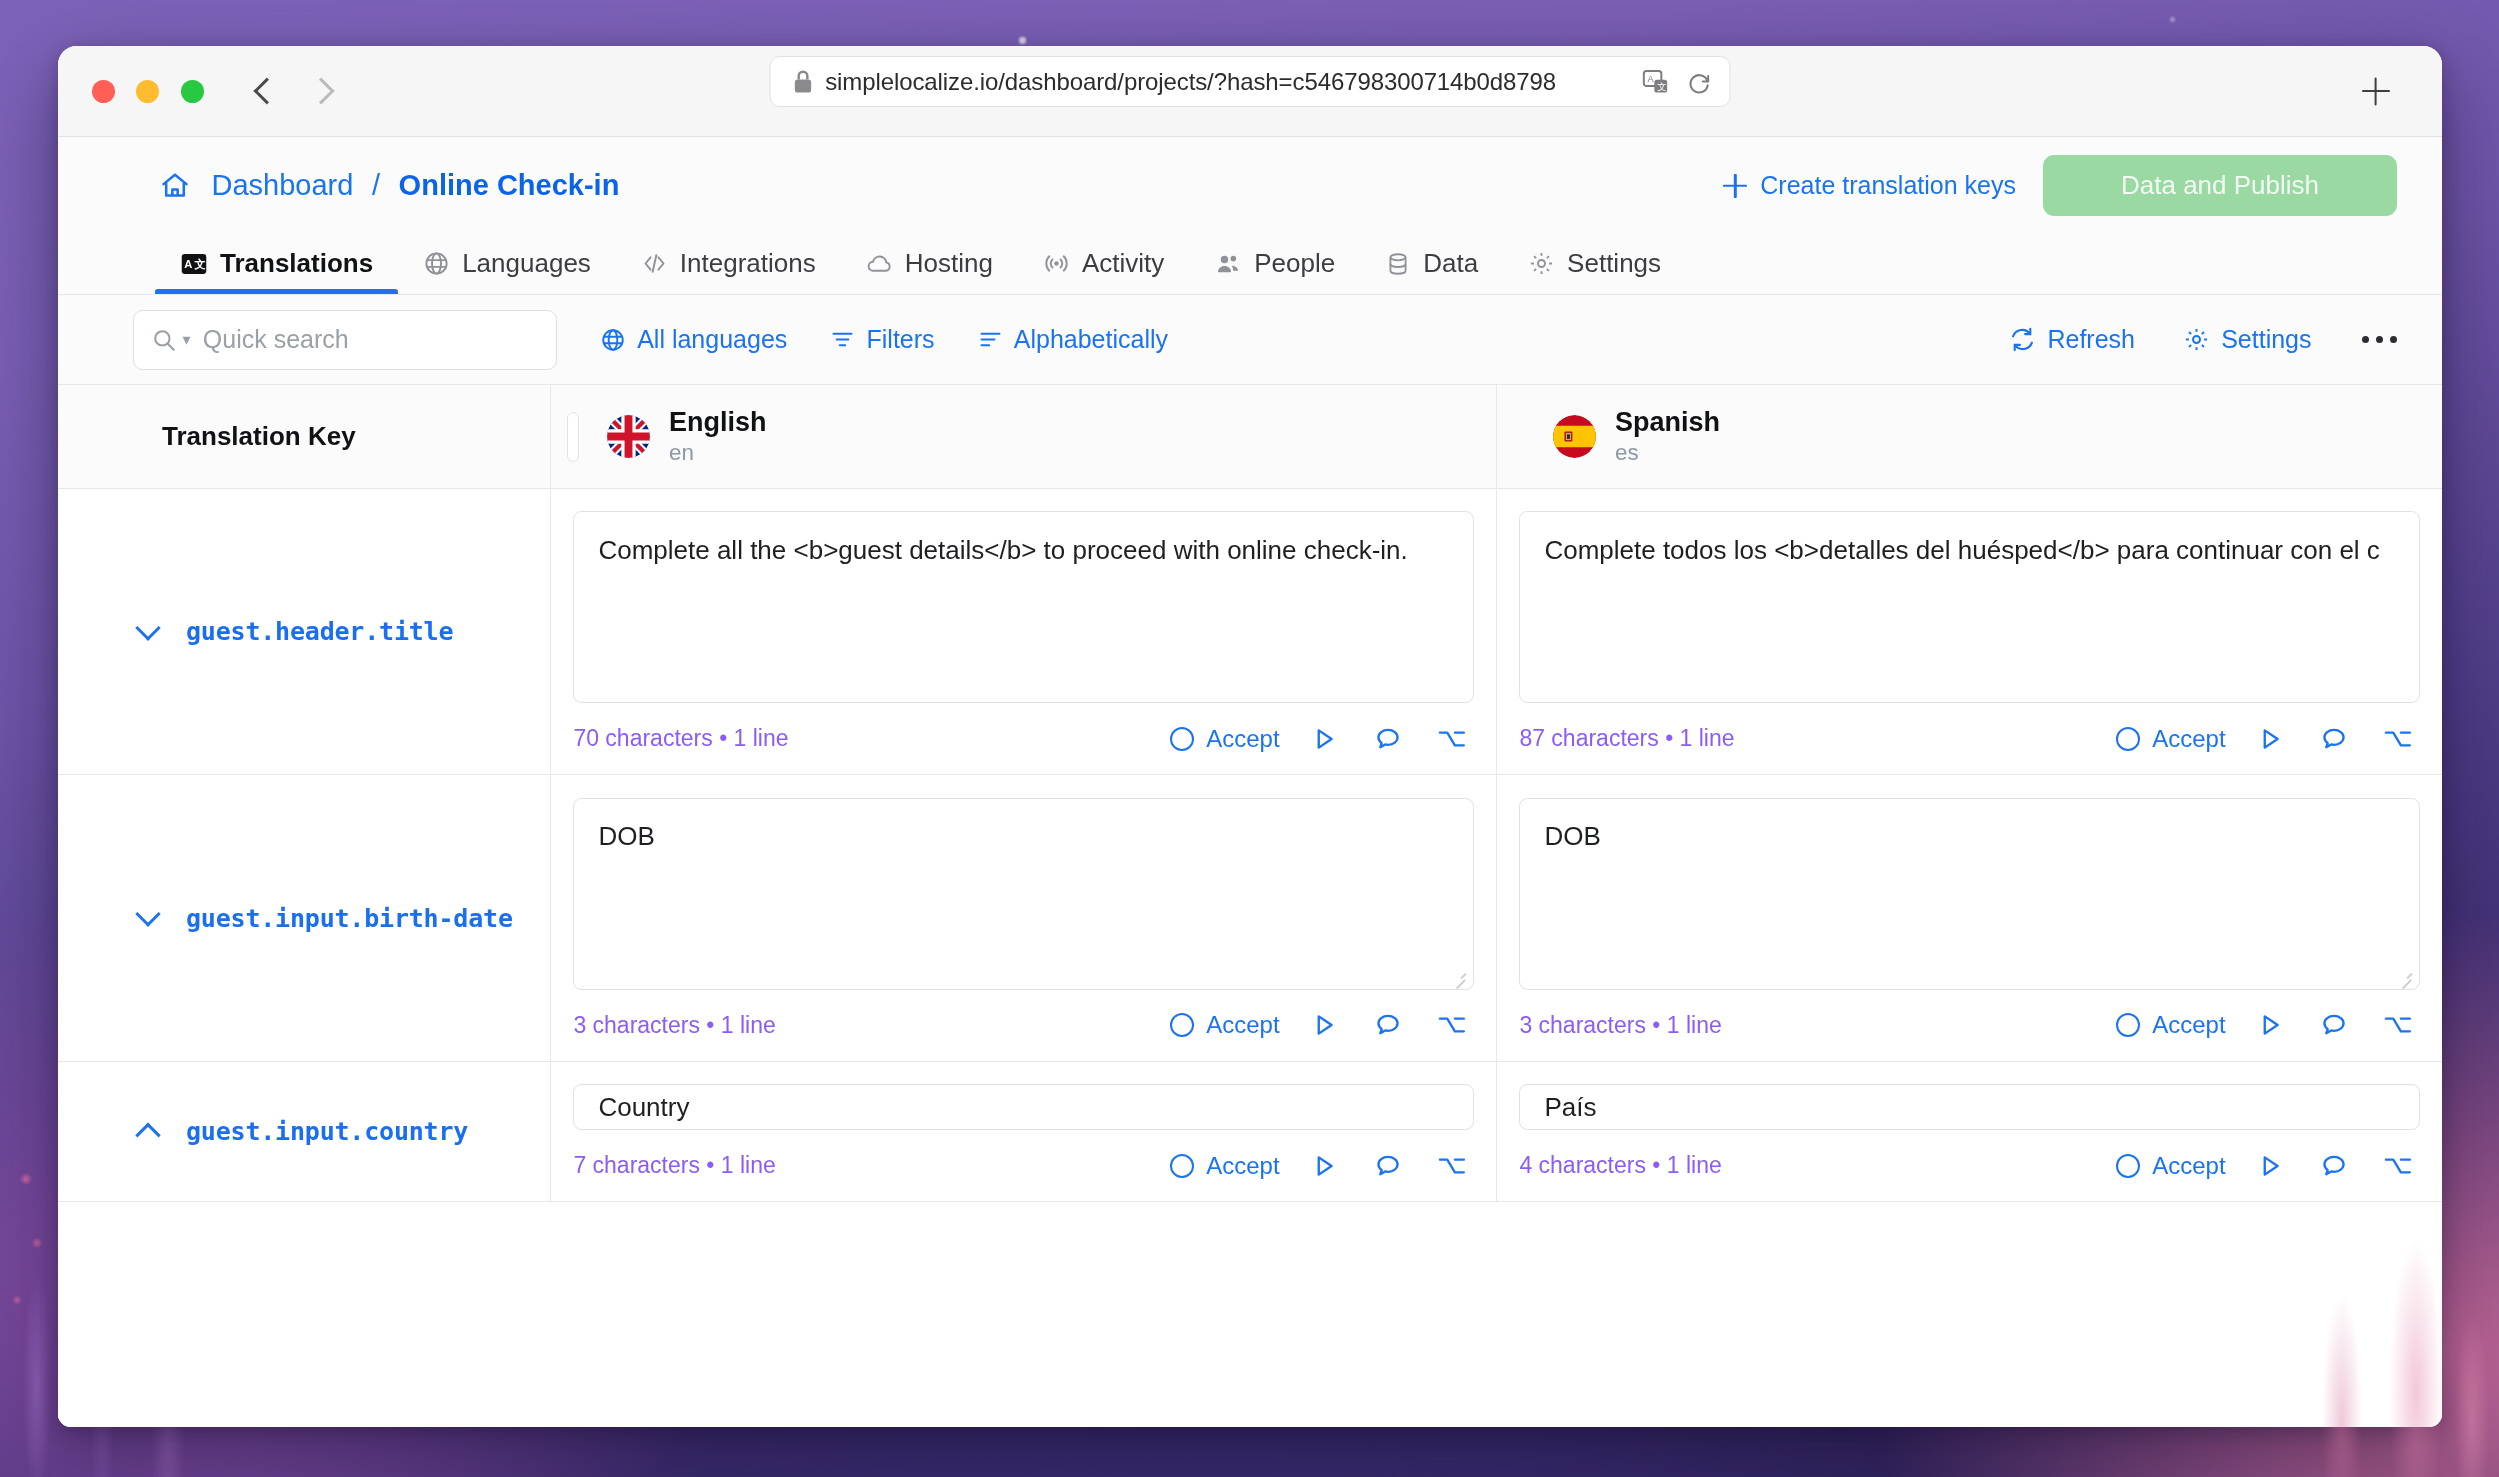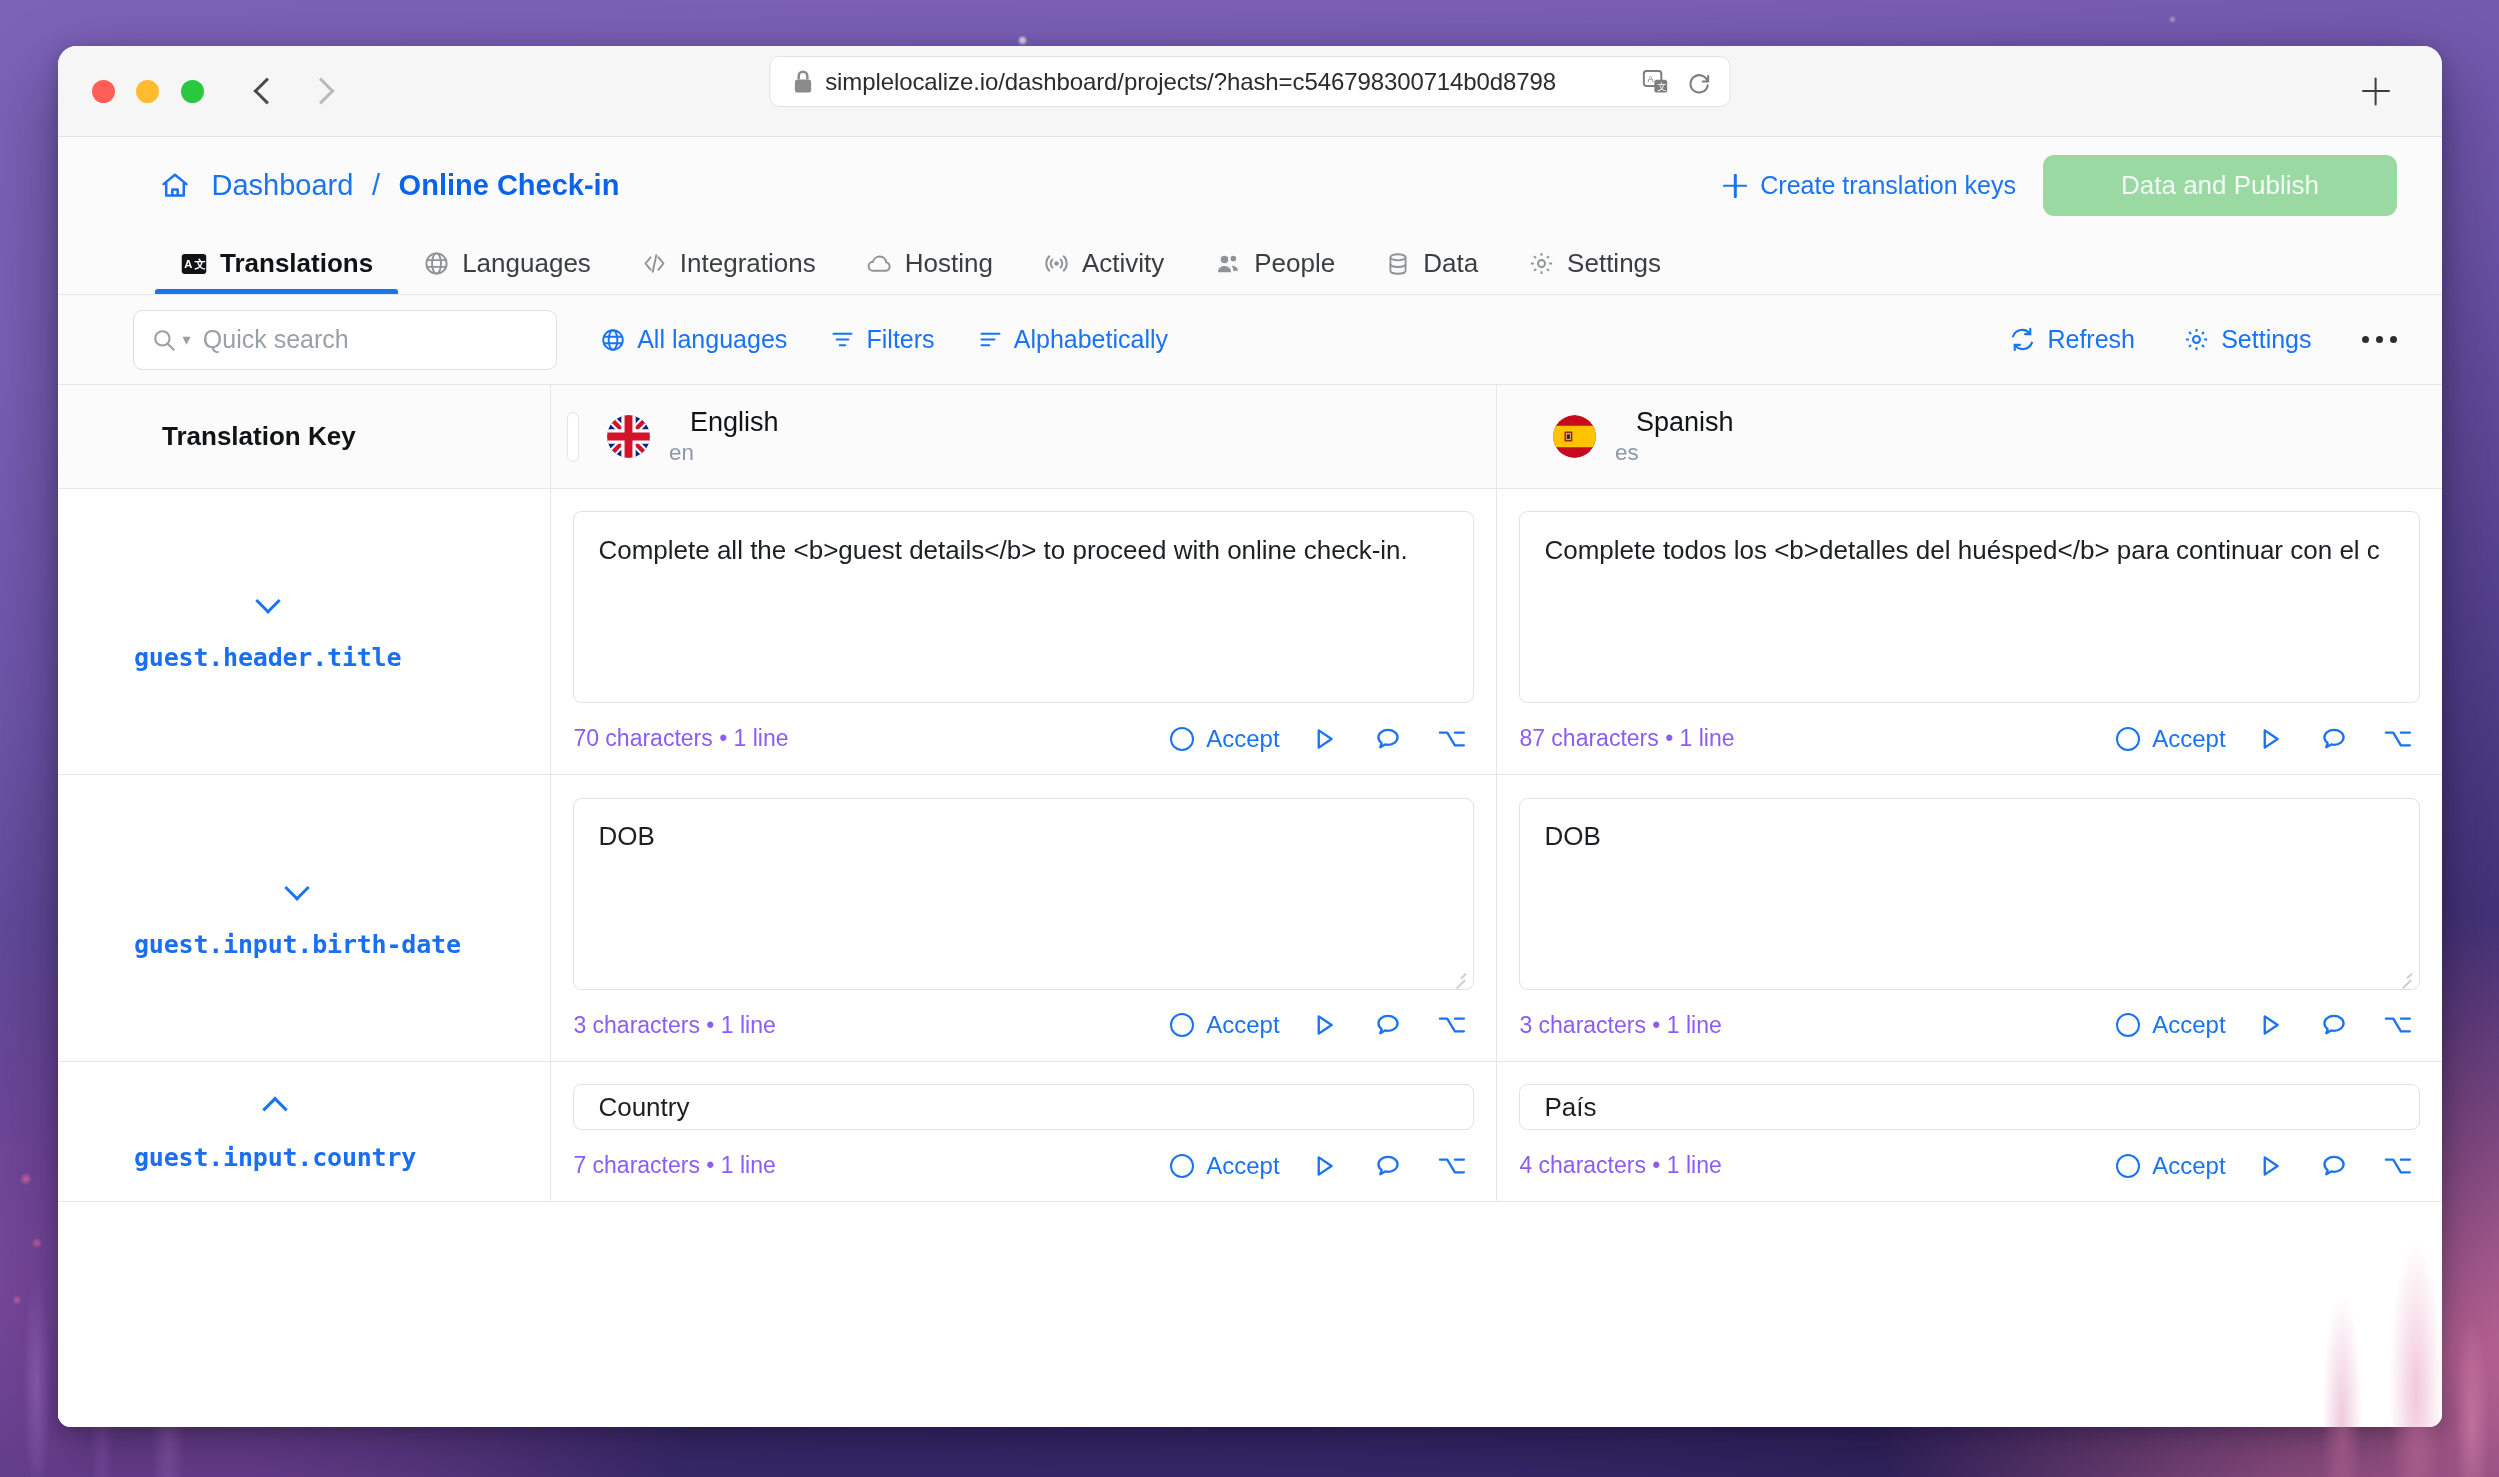--- a/index.html
+++ b/index.html
@@ -359,30 +359,29 @@
     background: #fff;
   }
   .flag {
     width: 43px; height: 43px;
     border-radius: 50%;
     overflow: hidden;
     flex: 0 0 43px;
     box-shadow: 0 0 0 0.9px rgba(0,0,0,.06) inset;
   }
   .lang-meta { display: flex; flex-direction: column; gap: 1.9px; }
-  .lang-name { font-size: 27px; font-weight: 400; color: #101214; line-height: 1.15; margin-left: 21px; }
+  .lang-name { font-size: 27px; font-weight: 700; color: #101214; line-height: 1.15; }
   .lang-code { font-size: 22.4px; color: #8e99a6; line-height: 1.15; }
 
   
   .body-row .col-key { padding-left: 76px; }
   .key-cell {
     display: flex;
     align-items: center;
     gap: 24px;
-    flex-direction: column;
   }
   .chevron-btn {
     width: 28px; height: 28px;
     position: relative;
     color: #1a73f0;
     flex: 0 0 28px;
   }
   .chevron-btn::before {
     content: "";
     position: absolute;

